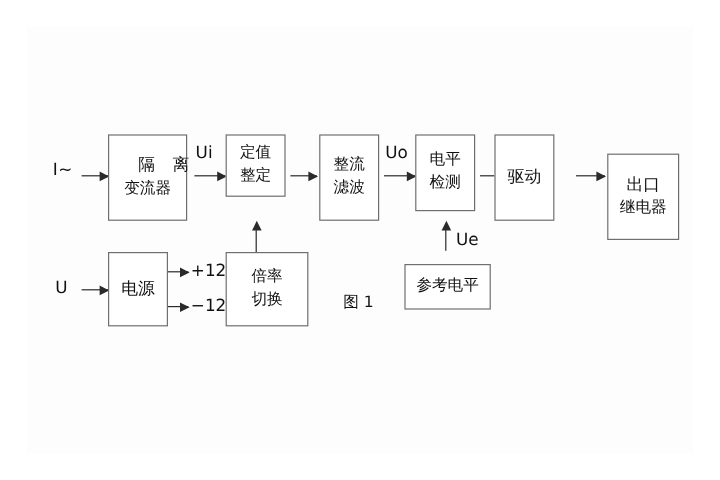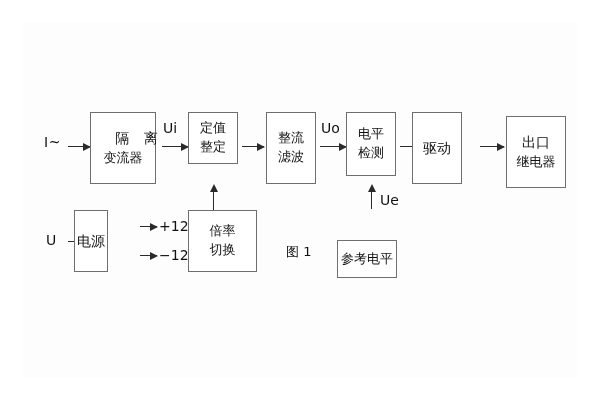--- a/index.html
+++ b/index.html
@@ -132,47 +132,47 @@
   </div>
 
   <div class="harrow" style="left:400px; top:146px; width:24px;"></div>
 
   <div class="box" style="left:412px; top:112px; width:50px; height:72px;">
     <span class="ln b-cn14">驱动</span>
   </div>
 
   <div class="harrow" style="left:480px; top:146px; width:24px;"></div>
 
-  <div class="box" style="left:506px; top:116px; width:60px; height:72px;">
+  <div class="box" style="left:506px; top:128px; width:60px; height:72px;">
     <span class="ln b-cn14">出口</span>
     <span class="ln b-cn13">继电器</span>
   </div>
 
   <div class="label pin" style="left:46px; top:232px;">U</div>
   <div class="harrow" style="left:68px; top:241px; width:22px;"></div>
 
-  <div class="box" style="left:74px; top:210px; width:34px; height:62px;">
+  <div class="box" style="left:90px; top:210px; width:50px; height:62px;">
     <span class="ln b-cn14">电源</span>
   </div>
 
   <div class="harrow" style="left:140px; top:226px; width:17px;"></div>
   <div class="label rail" style="left:159px; top:218px;">+12V</div>
 
   <div class="harrow" style="left:140px; top:255px; width:17px;"></div>
   <div class="label rail" style="left:159px; top:247px;">−12V</div>
 
   <div class="box" style="left:188px; top:210px; width:69px; height:62px;">
     <span class="ln b-cn13">倍率</span>
     <span class="ln b-cn13">切换</span>
   </div>
 
   <div class="varrow" style="left:213px; top:191px; height:19px;"></div>
 
   <div class="varrow" style="left:371px; top:191px; height:18px;"></div>
   <div class="label sig-2" style="left:380px; top:192px;">Ue</div>
 
-  <div class="box" style="left:337px; top:240px; width:60px; height:38px;">
+  <div class="box" style="left:337px; top:220px; width:72px; height:38px;">
     <span class="ln b-cn13">参考电平</span>
   </div>
 
   <div class="label cap" style="left:286px; top:243px;">图 1</div>
 
 </div>
 
 </body></html>

